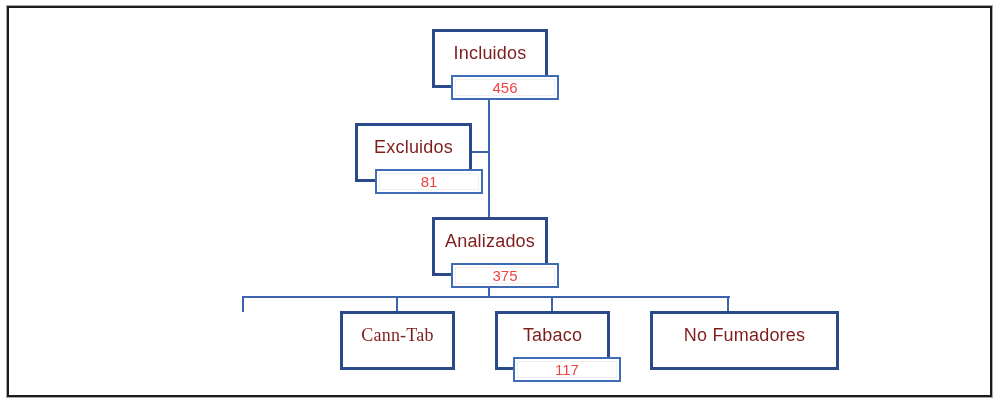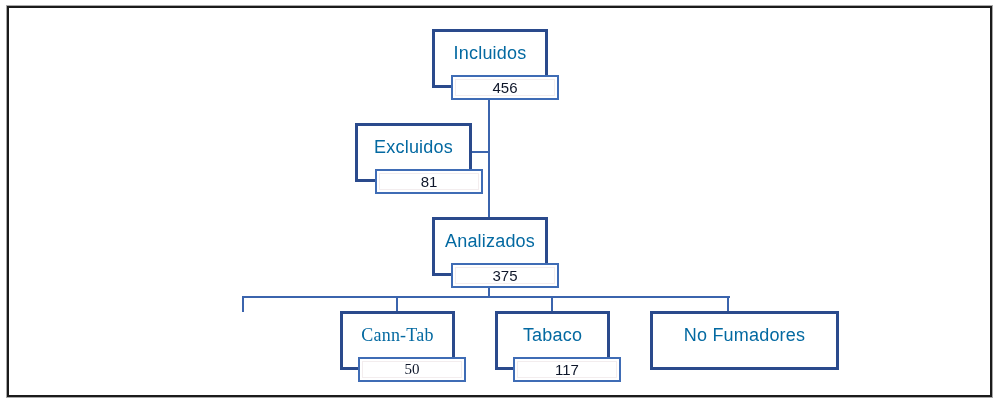--- a/index.html
+++ b/index.html
@@ -42,21 +42,21 @@
     background: #ffffff;
     border: 3px solid #2a4a8c;
     box-sizing: border-box;
     display: flex;
     align-items: center;
     justify-content: center;
     padding-bottom: 10px;
   }
   .main-box .label {
     font-size: 18px;
-    color: #0369a1;
+    color: #7f1d1d;
     white-space: nowrap;
     letter-spacing: 0.2px;
   }
   .num-box {
     position: absolute;
     right: -11px;
     top: 46px;
     width: 104px;
     height: 21px;
     background: #ffffff;
@@ -72,21 +72,21 @@
     left: 2px;
     right: 2px;
     top: 2px;
     bottom: 2px;
     border: 1px solid #f3edee;
     pointer-events: none;
   }
   .num-box .value {
     position: relative;
     font-size: 15px;
-    color: #0f172a;
+    color: #ef4444;
   }
   
   .n-incluidos    { left: 432px; top: 29px;  width: 116px; height: 80px; }
   .n-excluidos    { left: 355px; top: 123px; width: 117px; height: 80px; }
   .n-analizados   { left: 432px; top: 217px; width: 116px; height: 80px; }
   .n-cannabis     { left: 187px; top: 311px; width: 113px; height: 80px; }
   .n-canntab      { left: 340px; top: 311px; width: 115px; height: 80px; font-family: Liberation Serif, serif; }
   .n-tabaco       { left: 495px; top: 311px; width: 115px; height: 80px; }
   .n-nofumadores  { left: 650px; top: 311px; width: 157px; height: 80px; padding-left: 32px; }
   
@@ -139,23 +139,20 @@
     <div class="num-box">
       <span class="value">375</span>
     </div>
   </div>
 
 
   <div class="node n-canntab">
     <div class="main-box">
       <span class="label">Cann-Tab</span>
     </div>
-    <div class="num-box">
-      <span class="value">50</span>
-    </div>
   </div>
 
   <div class="node n-tabaco">
     <div class="main-box">
       <span class="label">Tabaco</span>
     </div>
     <div class="num-box">
       <span class="value">117</span>
     </div>
   </div>

